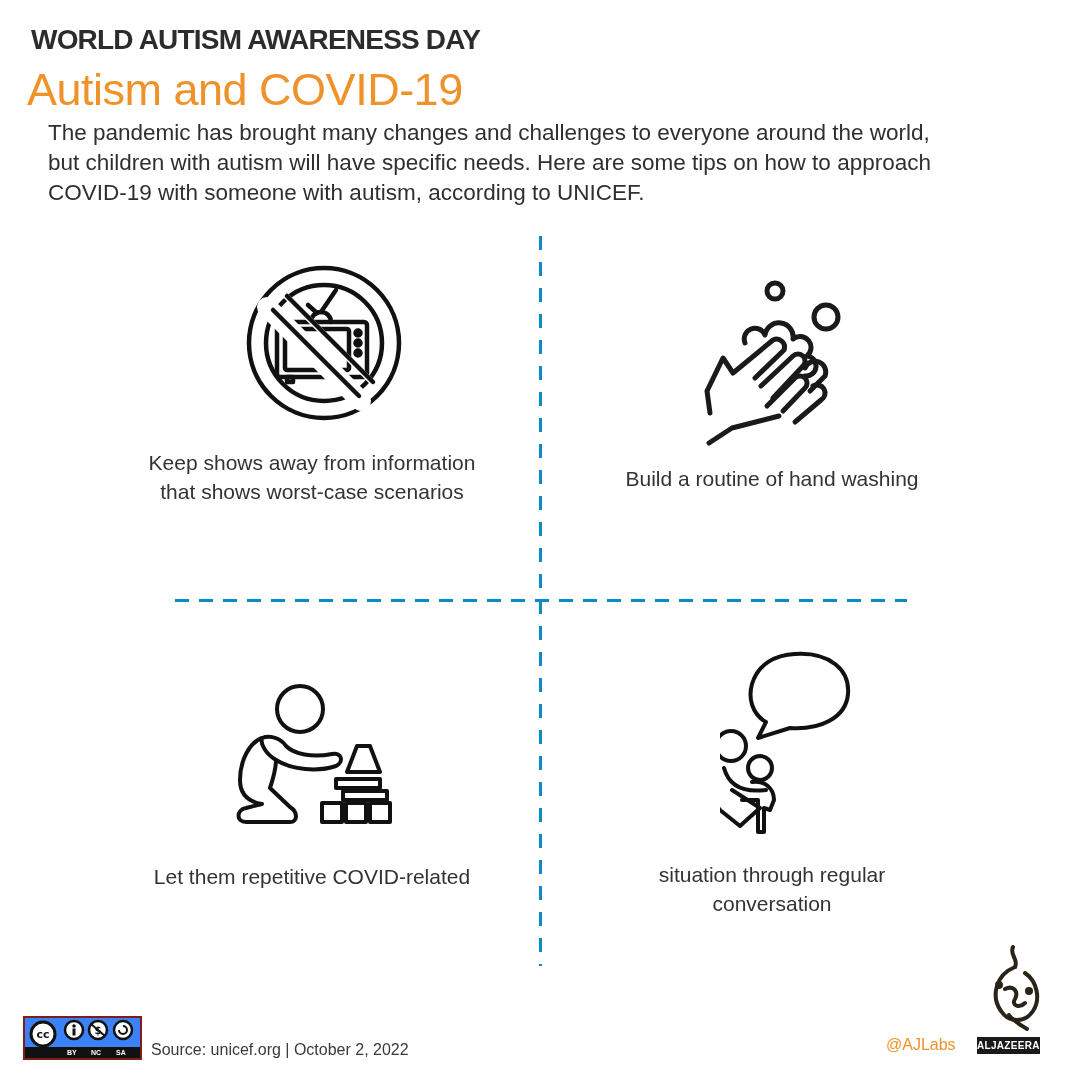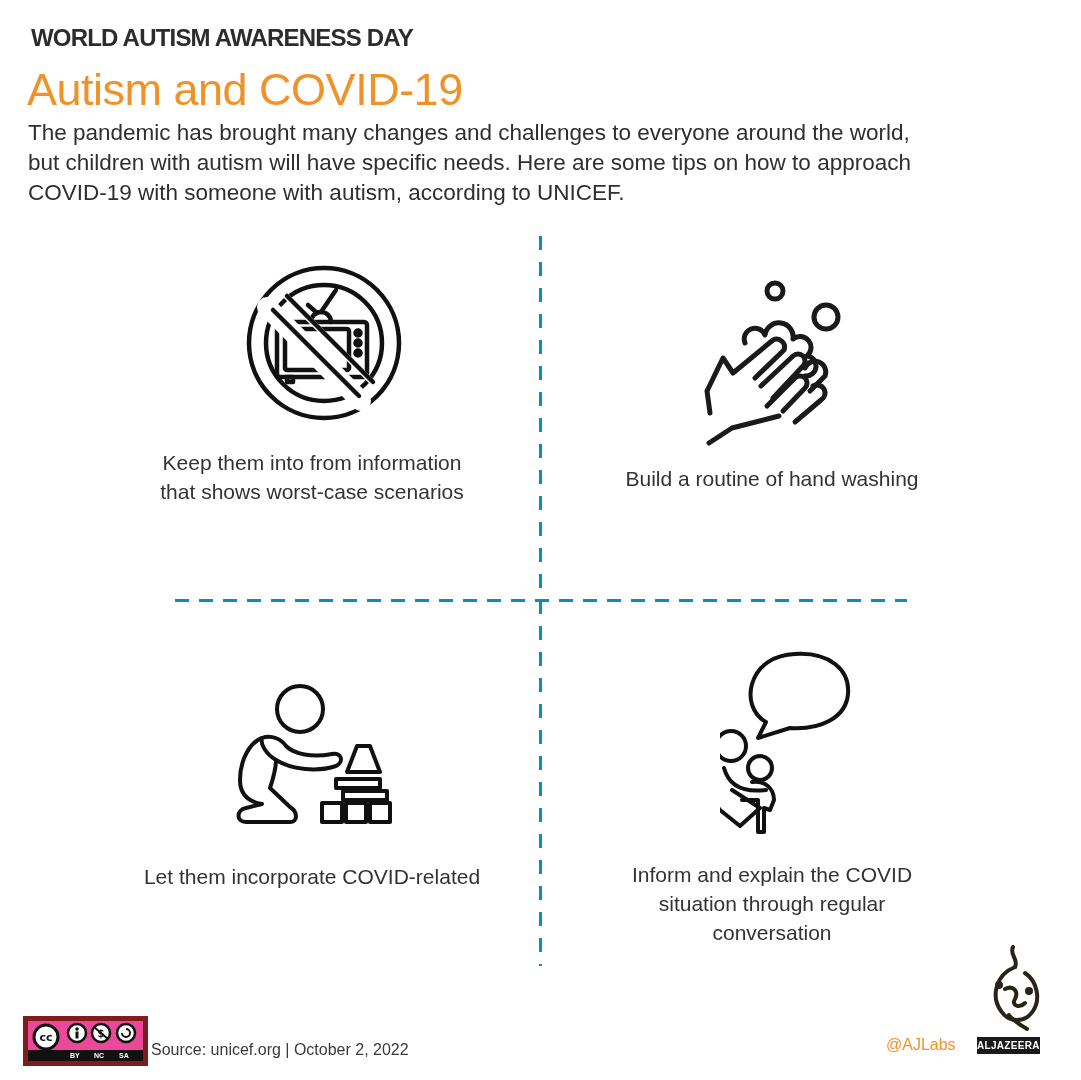--- a/index.html
+++ b/index.html
@@ -1,29 +1,29 @@
 <!DOCTYPE html>
 <html><head>
 <meta charset="utf-8">
 <style>
   html, body { margin: 0; padding: 0; background: #ffffff; }
   body { width: 1081px; height: 1080px; position: relative; overflow: hidden; font-family: "Liberation Sans", "DejaVu Sans", sans-serif; color: #333333; }
-  .kicker { position: absolute; left: 31px; top: 24px; font-size: 24px; font-weight: bold; letter-spacing: -0.8px; color: #2c2c2c; text-align: center; }
+  .kicker { position: absolute; left: 31px; top: 24px; font-size: 28px; font-weight: bold; letter-spacing: -0.8px; color: #2c2c2c; text-align: center; }
   .title { position: absolute; left: 27px; top: 64px; font-size: 45px; font-weight: normal; color: #f0922a; letter-spacing: -0.5px; text-align: center; }
   .intro { position: absolute; left: 28px; top: 118px; width: 1040px; font-size: 22.5px; line-height: 30px; color: #2f2f2f; }
-  .intro div { white-space: nowrap; }
+  .intro div { white-space: nowrap; margin-left: 20px; }
   .vline { position: absolute; left: 539px; top: 236px; width: 3px; height: 730px;
     background: repeating-linear-gradient(to bottom, #0a8ac8 0 14px, transparent 14px 26px); }
   .hline { position: absolute; left: 175px; top: 599px; width: 732px; height: 3px;
     background: repeating-linear-gradient(to right, #0a8ac8 0 14px, transparent 14px 24px); }
   .icon { position: absolute; }
   .cap { position: absolute; text-align: center; font-size: 21px; line-height: 29px; color: #333333; }
   .cap div { white-space: nowrap; }
   .footer-src { position: absolute; left: 151px; top: 1041px; font-size: 16px; color: #3a3a3a; }
-  .cc { position: absolute; left: 23px; top: 1016px; width: 115px; height: 40px; background: #ec4899; border: 5px solid #7f1d1d; }
+  .cc { position: absolute; left: 23px; top: 1016px; width: 115px; height: 40px; background: #3b82f6; border: 2px solid #7f1d1d; }
   .cc .strip { position: absolute; left: 0; bottom: 0; width: 115px; height: 11px; background: #111; }
   .cc .lbl { position: absolute; bottom: 0; font-size: 7px; font-weight: bold; color: #fff; line-height: 11px; }
   .ajlabs { position: absolute; left: 886px; top: 1036px; font-size: 16px; color: #f0922a; }
   .ajbadge { position: absolute; left: 977px; top: 1037px; background: #1a1a1a; color: #fff; font-size: 10px; font-weight: bold; padding: 3px 0; letter-spacing: 0.3px; }
   .ajlogo { position: absolute; left: 985px; top: 945px; }
 </style>
 </head>
 <body>
 
 <div class="kicker">WORLD AUTISM AWARENESS DAY</div>
@@ -83,34 +83,33 @@
 <svg class="icon" style="left:720px;top:650px" width="135" height="185" viewBox="0 0 135 185" fill="none" stroke="#111" stroke-width="4" stroke-linecap="round" stroke-linejoin="round">
   <path d="M75 4 C110 2 130 20 128 44 C126 68 100 80 70 78 L38 88 L46 72 C32 64 28 48 32 34 C38 14 55 5 75 4 Z"></path>
   <circle cx="11" cy="96" r="15" transform="translate(0,0)"></circle>
   <path d="M-2 112 C-8 130 -8 150 0 160 L-8 168 M0 160 L20 176 L40 158 L12 140"></path>
   <path d="M4 118 C10 140 30 142 46 140"></path>
   <circle cx="40" cy="118" r="12"></circle>
   <path d="M32 132 C44 130 54 138 54 150 L50 160 L44 158 L44 182 L38 182 L38 150 L22 150"></path>
 </svg>
 
 <div class="cap" style="left:100px;top:448px;width:424px">
-  <div>Keep them into from information</div>
+  <div>Keep shows away from information</div>
   <div>that shows worst-case scenarios</div>
 </div>
 
 <div class="cap" style="left:560px;top:464px;width:424px">
   <div>Build a routine of hand washing</div>
 </div>
 
 <div class="cap" style="left:100px;top:862px;width:424px">
-  <div>Let them incorporate COVID-related</div>
+  <div>Let them repetitive COVID-related</div>
 </div>
 
 <div class="cap" style="left:560px;top:860px;width:424px">
-  <div>Inform and explain the COVID</div>
   <div>situation through regular</div>
   <div>conversation</div>
 </div>
 
 <div class="cc">
   <svg width="115" height="30" viewBox="0 0 115 30" style="position:absolute;left:0;top:0">
     <circle cx="18" cy="16" r="12" fill="#fff" stroke="#111" stroke-width="3"></circle>
     <text x="18" y="20" font-size="11" font-weight="bold" text-anchor="middle" fill="#111" font-family="DejaVu Sans, sans-serif">cc</text>
     <circle cx="49" cy="12" r="9" fill="#fff" stroke="#111" stroke-width="2.5"></circle>
     <circle cx="49" cy="8" r="1.8" fill="#111"></circle>

